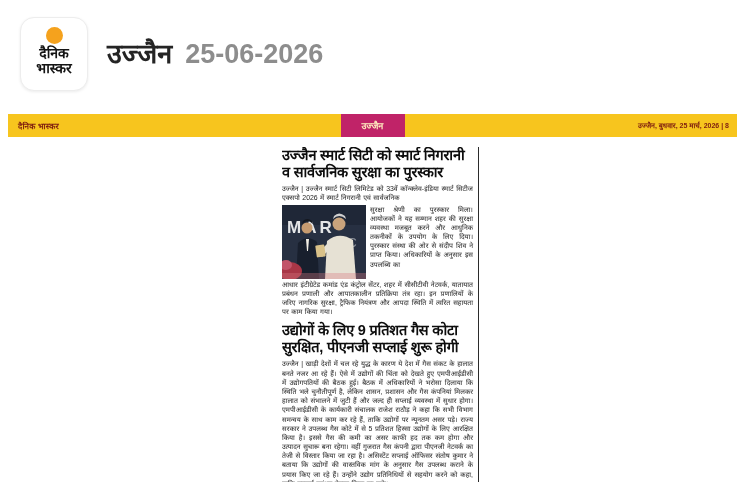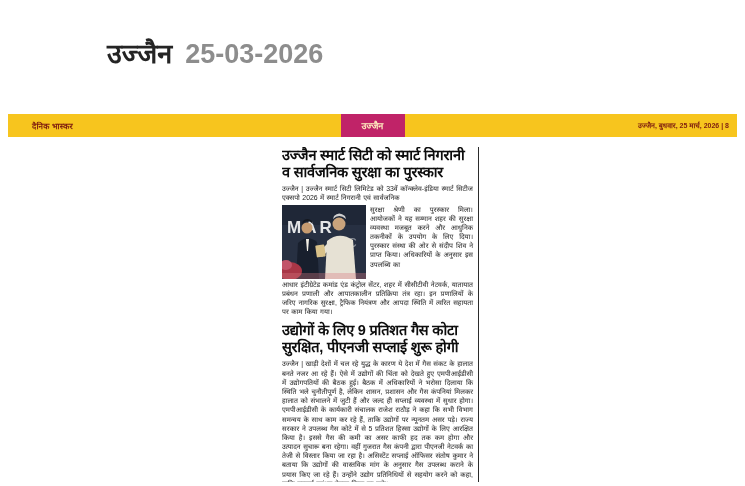--- a/index.html
+++ b/index.html
@@ -27,21 +27,21 @@
   }
   .header-city{font-size:27px;font-weight:700;color:#242424;}
   .header-date{font-size:27px;font-weight:600;color:#8d8d8d;}
 
   
   .masthead{
     position:absolute;left:8px;top:114px;width:729px;height:23px;
     background:#f7c51e;display:flex;align-items:center;justify-content:space-between;
   }
   .masthead-left{
-    font-size:8px;font-weight:800;color:#7e1d10;padding-left:24px;letter-spacing:.2px;
+    font-size:8px;font-weight:800;color:#7e1d10;padding-left:10px;letter-spacing:.2px;
   }
   .masthead-center{
     position:absolute;left:50%;transform:translateX(-50%);top:0;height:23px;
     min-width:64px;background:#c02368;color:#ffefc0;
     display:flex;align-items:center;justify-content:center;
     font-size:9px;font-weight:800;padding:0 6px;box-sizing:border-box;
   }
   .masthead-right{
     font-size:7px;font-weight:700;color:#7e1d10;padding-right:8px;
   }
@@ -64,23 +64,30 @@
   .mid-row{display:flex;margin:2px 0 1px 0;}
   .photo-wrap{width:84px;height:74px;flex:0 0 84px;margin-right:4px;}
   .photo-wrap svg{display:block;}
   .side-col{flex:1;min-width:0;}
 
 </style>
 </head>
 <body>
 
 <div class="app-header">
+  <div class="logo-card">
+    <div class="logo-dot"></div>
+    <div class="logo-text">
+      <div>दैनिक</div>
+      <div>भास्कर</div>
+    </div>
+  </div>
   <div class="header-title-row">
     <span class="header-city">उज्जैन</span>
-    <span class="header-date">25-03-2026</span>
+    <span class="header-date">25-06-2026</span>
   </div>
 </div>
 
 <div class="masthead">
   <span class="masthead-left">दैनिक भास्कर</span>
   <span class="masthead-center">उज्जैन</span>
   <span class="masthead-right">उज्जैन, बुधवार, 25 मार्च, 2026 | 8</span>
 </div>
 
 <div class="clipping">

